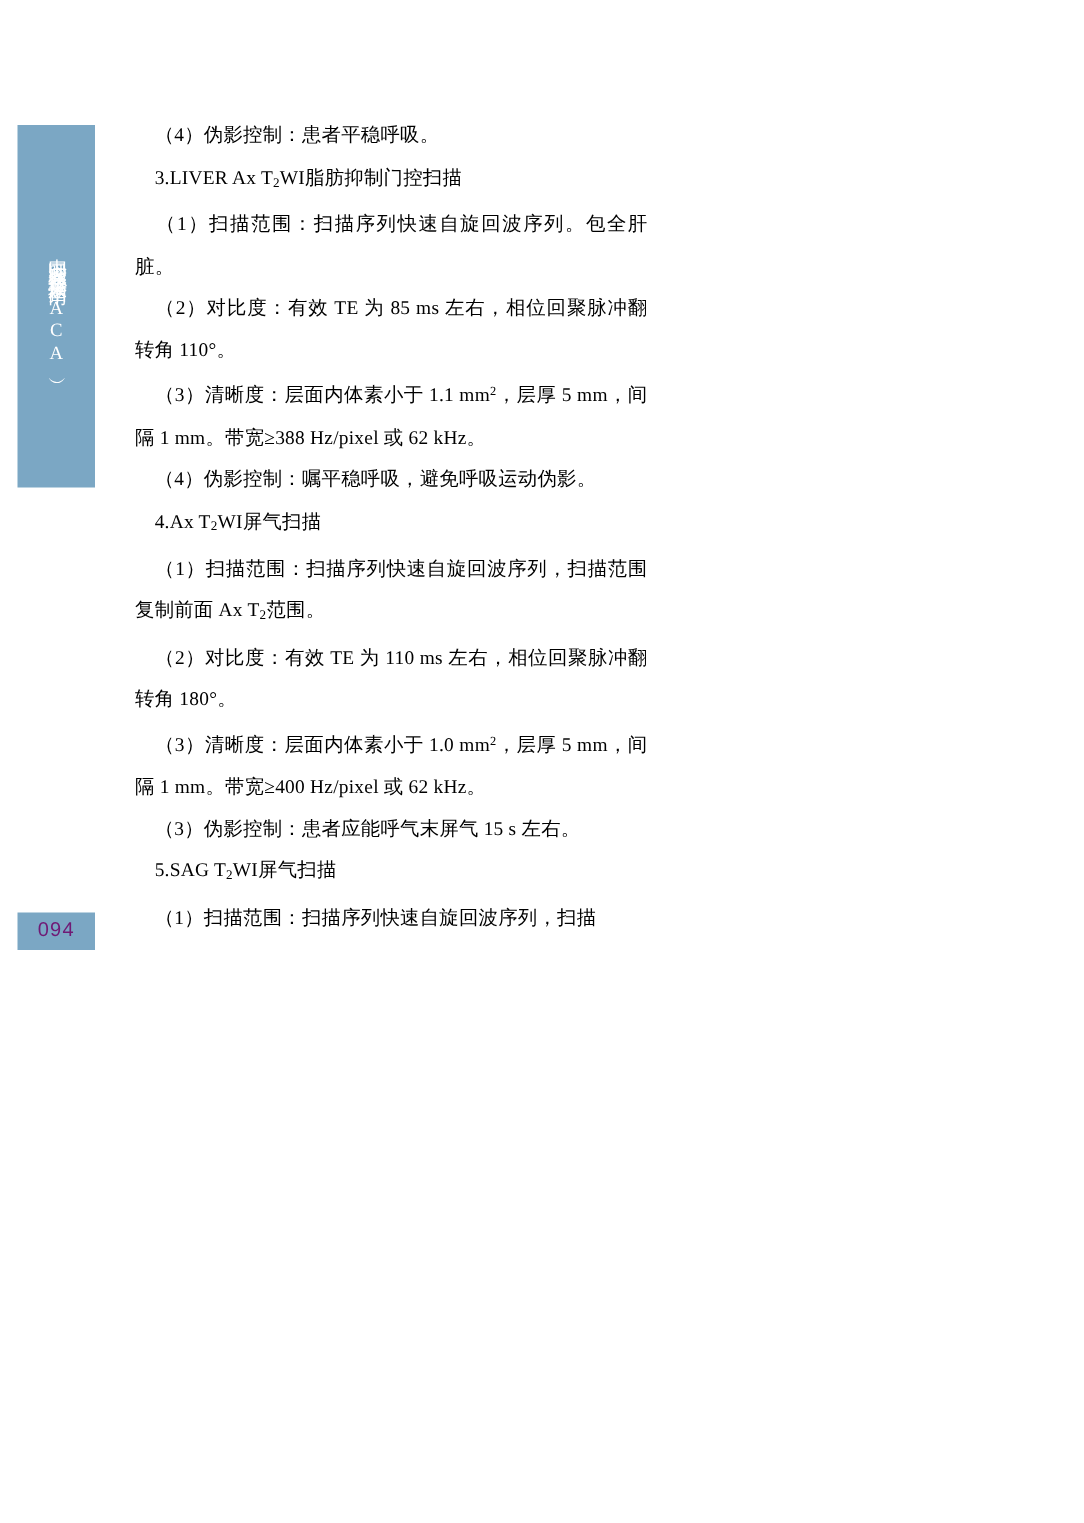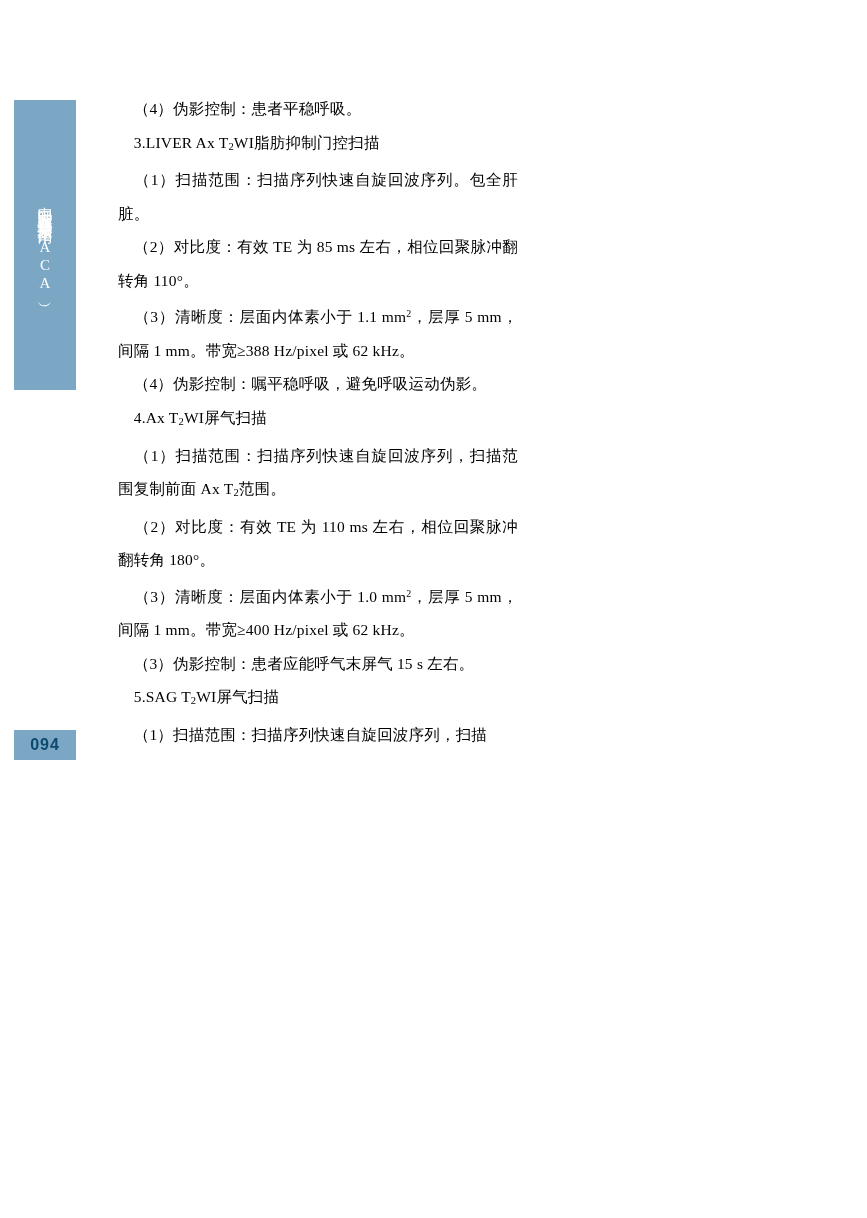--- a/index.html
+++ b/index.html
@@ -40,48 +40,46 @@
   }
 
   
   .page-badge {
     position: absolute;
     left: 14px;
     top: 730px;
     width: 62px;
     height: 30px;
     background: #7ba7c4;
-    color: #0c4a6e;
+    color: #701a75;
     display: flex;
     align-items: center;
     justify-content: center;
     font-size: 16px;
     letter-spacing: 1px;
     font-family: "Liberation Sans", sans-serif;
-    font-weight: bold;
   }
 
   
   .content {
     position: absolute;
     left: 108px;
     top: 92px;
     width: 410px;
   }
   .para {
     font-size: 15.5px;
     line-height: 33.5px;
     text-align: justify;
     text-justify: inter-ideograph;
     margin: 0;
     letter-spacing: 0.2px;
   }
   .indent {
     text-indent: 0;
-    margin-left: 10px;
   }
   sub {
     font-size: 0.68em;
     vertical-align: -0.22em;
   }
   sup {
     font-size: 0.64em;
     vertical-align: 0.5em;
   }
 </style>

